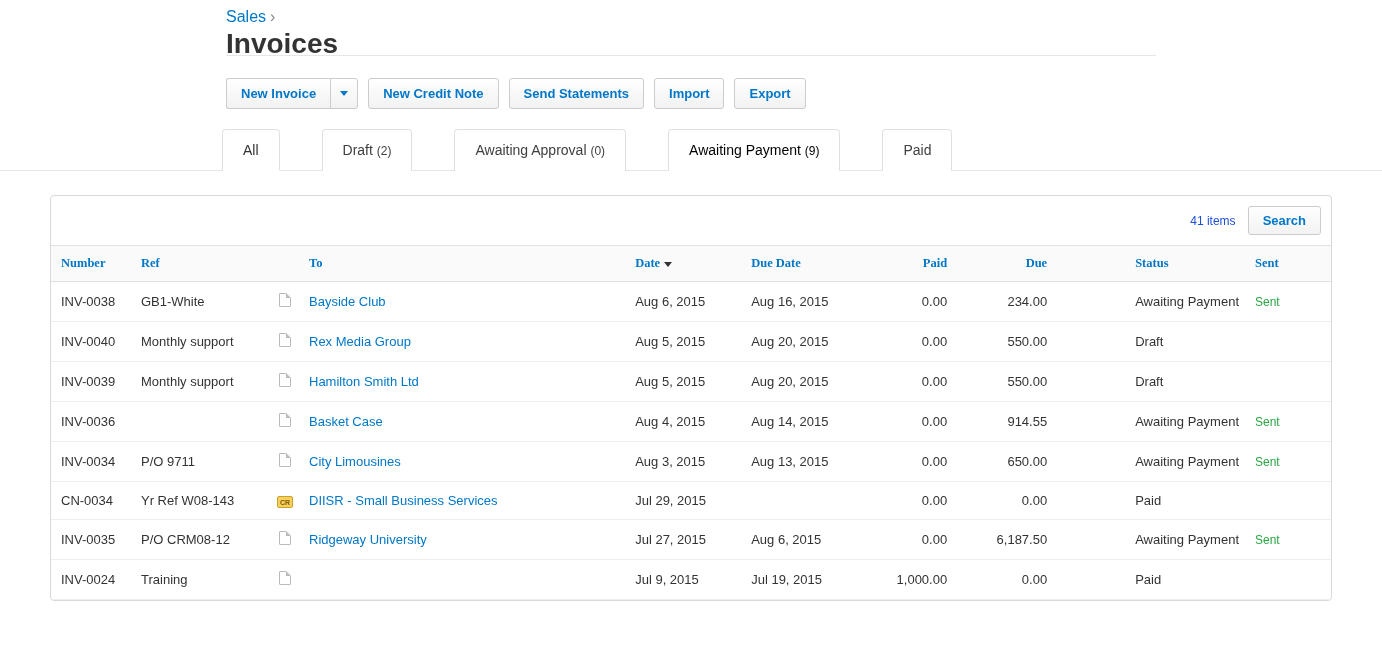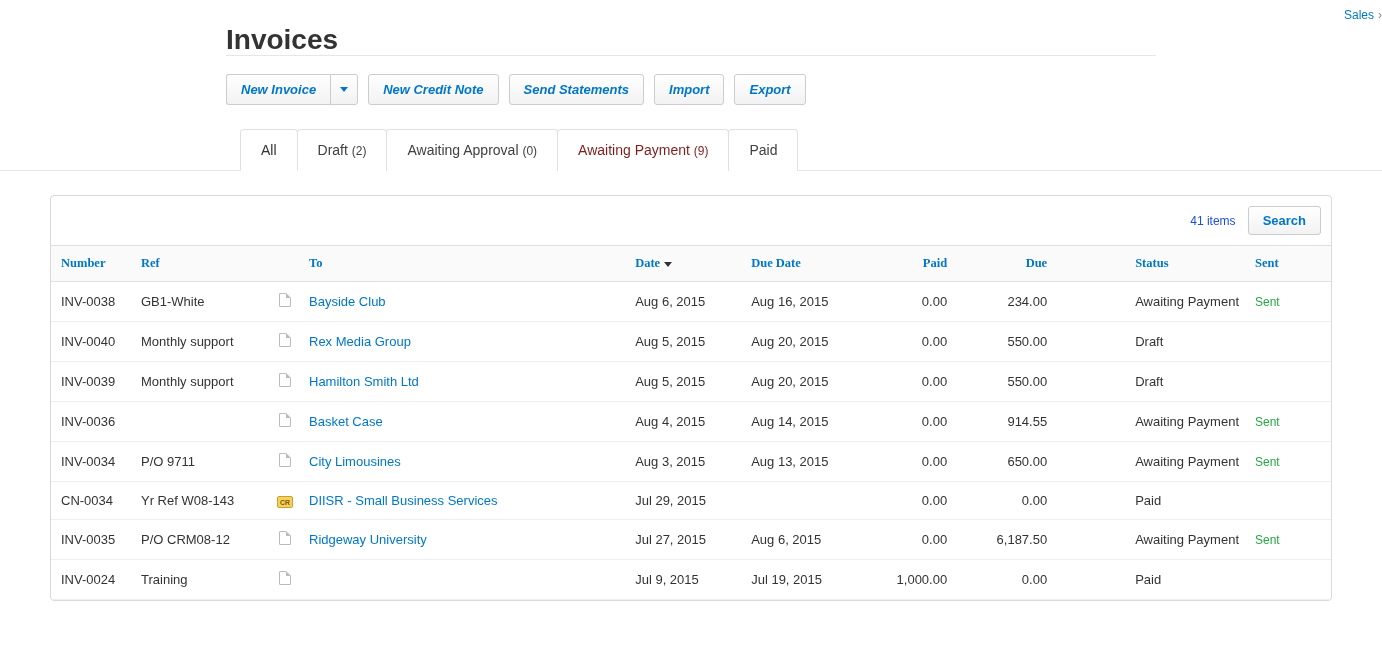--- a/index.html
+++ b/index.html
@@ -14,23 +14,22 @@
     position: relative;
   }
   .top {
     padding: 8px 0 0 226px;
     border-bottom: 1px solid #e6e6e6;
     position: relative;
     height: 171px;
   }
   .crumb {
     color: #0077c8;
-    font-size: 12px;
+    font-size: 16px;
     margin-bottom: 2px;
-    text-align: right;
   }
   .crumb a { color: #0077c8; text-decoration: none; }
   .crumb .sep { color: #888; margin-left: 4px; }
   .page-title {
     font-size: 28px;
     font-weight: 600;
     color: #333;
     margin-bottom: 18px;
   }
   .divider {
@@ -49,21 +48,20 @@
   .btn {
     background: linear-gradient(#fff, #f2f2f2);
     border: 1px solid #ccc;
     border-radius: 3px;
     padding: 7px 14px;
     font-size: 13px;
     font-weight: 700;
     color: #0077c8;
     cursor: pointer;
     white-space: nowrap;
-    font-style: italic;
   }
   .btn-split {
     display: flex;
   }
   .btn-split .btn { border-radius: 3px 0 0 3px; border-right: 0; }
   .btn-split .btn-drop {
     border: 1px solid #ccc;
     border-radius: 0 3px 3px 0;
     background: linear-gradient(#fff, #f2f2f2);
     padding: 7px 9px;
@@ -74,42 +72,43 @@
   }
   .caret {
     width: 0; height: 0;
     border-left: 4px solid transparent;
     border-right: 4px solid transparent;
     border-top: 5px solid #0077c8;
   }
   .tabs {
     position: absolute;
     bottom: -1px;
-    left: 240px;
-    display: flex;
+    left: 222px;
+    display: flex;
+    gap: 43px;
   }
   .tab {
     border: 1px solid #e0e0e0;
     border-bottom: 0;
     border-radius: 4px 4px 0 0;
     padding: 12px 20px;
     color: #404040;
     cursor: pointer;
     font-size: 14px;
     background: #fff;
     margin-right: -1px;
   }
   .tab.active {
     color: #333;
     border-bottom: 1px solid #fff;
     z-index: 2;
     position: relative;
     font-weight: 400;
   }
-  .tab.red { color: #7f1d1d; }
+  .tab.red { color: #000000; }
   .tab .count { font-size: 12px; }
   .content {
     padding: 24px 50px 0 50px;
   }
   .panel {
     border: 1px solid #d9d9d9;
     border-radius: 4px;
     width: 100%;
     overflow: hidden;
   }

